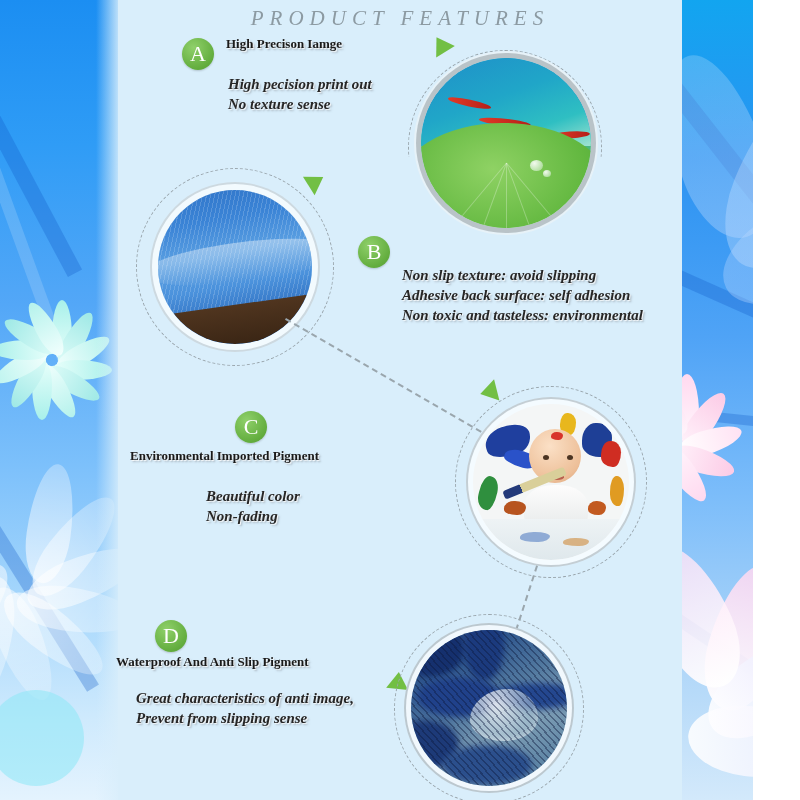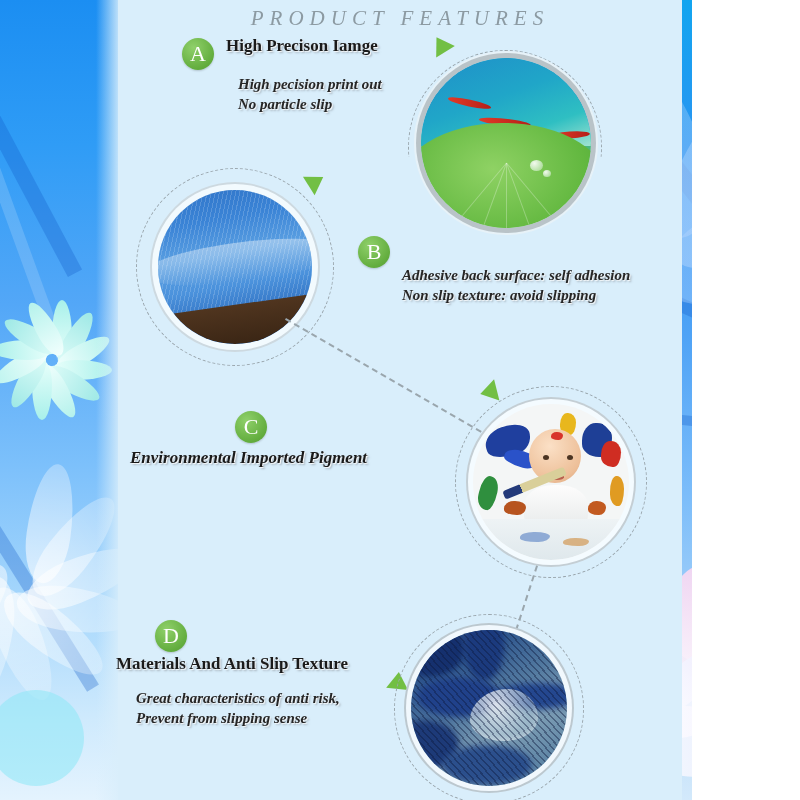--- a/index.html
+++ b/index.html
@@ -1,18 +1,18 @@
 <!DOCTYPE html>
 <html><head>
 <meta charset="utf-8">
 <style>
   html,body{margin:0;padding:0;background:#ffffff;}
   body{width:800px;height:800px;overflow:hidden;font-family:"Liberation Serif",serif;}
 
-  .poster{position:relative;width:692px;height:800px;overflow:hidden;background:#d9eefb;}
+  .poster{position:relative;width:753px;height:800px;overflow:hidden;background:#d9eefb;}
 
   
   .side{position:absolute;top:0;height:800px;width:122px;overflow:hidden;}
   .side-left{left:0;background:linear-gradient(180deg,#1b8ef2 0%,#2f9cf6 18%,#53a7f7 38%,#7cc0fb 58%,#a8d8fc 76%,#cfeafd 90%,#e4f3fe 100%);}
   .side-right{right:0;background:linear-gradient(180deg,#12a5f0 0%,#2b93f2 20%,#4fa3f6 42%,#7cbdfa 62%,#a9d3f8 80%,#d3e9fb 100%);}
 
   .band{position:absolute;background:rgba(255,255,255,.16);transform-origin:0 0;}
   .band.dark{background:rgba(18,88,200,.30);}
 
   .fade-in-left{position:absolute;top:0;right:0;width:26px;height:800px;
@@ -34,21 +34,21 @@
     letter-spacing:6px;color:#8c9aa2;font-weight:400;}
 
   
   .badge{position:absolute;width:32px;height:32px;border-radius:50%;
     background:radial-gradient(circle at 36% 30%,#8fd06a,#63ad3e 70%,#559a35);
     color:#ffffff;font-family:"Liberation Serif",serif;font-size:22px;
     line-height:32px;text-align:center;font-weight:400;
     box-shadow:0 1px 2px rgba(0,0,0,.18);}
 
   
-  .heading{position:absolute;font-family:"Liberation Serif",serif;font-size:17px;
+  .heading{position:absolute;font-family:"Liberation Serif",serif;font-size:13px;
     font-weight:bold;color:#1a1a1a;white-space:nowrap;
     text-shadow:1px 1px 1px rgba(255,255,255,.95),2px 2px 2px rgba(120,130,140,.55);}
   .bullets{position:absolute;font-family:"Liberation Serif",serif;font-size:15px;
     font-style:italic;font-weight:bold;color:#262626;line-height:20px;white-space:nowrap;
     text-shadow:1px 1px 1px rgba(255,255,255,.9),2px 2px 2px rgba(120,130,140,.5);}
 
   
   .photo{position:absolute;border-radius:50%;overflow:hidden;background:#cfe2ee;}
   .photo .inner{position:absolute;inset:0;border-radius:50%;overflow:hidden;}
 
@@ -179,23 +179,23 @@
 
     <div class="fade-in-right"></div>
   </div>
 
   <div class="panel">
 
     <div class="title">PRODUCT FEATURES</div>
 
     <div class="badge" style="left:64px;top:38px;">A</div>
     <div class="heading" style="left:108px;top:36px;">High Precison Iamge</div>
-    <div class="bullets" style="left:110px;top:74px;margin-left:10px;">
+    <div class="bullets" style="left:110px;top:74px;">
       <div>High pecision print out</div>
-      <div>No particle slip</div>
+      <div>No texture sense</div>
     </div>
 
     <div class="dashring" style="left:290px;top:50px;width:192px;height:192px;clip-path:polygon(0 0,100% 0,100% 55%,0 55%);"></div>
     <div class="arrow" style="left:312px;top:36px;border-left:11px solid transparent;border-right:11px solid transparent;border-bottom:17px solid #72bf44;transform:rotate(-32deg);"></div>
 
     <div class="photo pA" style="left:303px;top:58px;width:170px;height:170px;box-shadow:0 0 0 5px #b9c3c8,0 0 0 7px #e7f2f8;">
       <div class="inner">
         <div class="water"></div>
         <div class="koi" style="left:16%;top:22%;width:44px;transform:rotate(12deg);"></div>
         <div class="koi" style="left:34%;top:34%;width:52px;transform:rotate(6deg);"></div>
@@ -217,28 +217,33 @@
     <div class="photo pB" style="left:40px;top:190px;width:154px;height:154px;box-shadow:0 0 0 6px #f2fafe,0 0 0 8px #cdd9e0;">
       <div class="inner">
         <div class="weave"></div>
         <div class="sheen"></div>
         <div class="floor"></div>
       </div>
     </div>
 
     <div class="badge" style="left:240px;top:236px;">B</div>
     <div class="bullets" style="left:284px;top:265px;">
+      <div>Non slip texture: avoid slipping</div>
       <div>Adhesive back surface: self adhesion</div>
-      <div>Non slip texture: avoid slipping</div>
+      <div>Non toxic and tasteless: environmental</div>
     </div>
 
     <div class="dashline" style="left:168px;top:318px;width:246px;transform:rotate(30deg);"></div>
 
     <div class="badge" style="left:117px;top:411px;">C</div>
-    <div class="heading" style="left:12px;top:448px;font-style:italic;">Environmental Imported Pigment</div>
+    <div class="heading" style="left:12px;top:448px;">Environmental Imported Pigment</div>
+    <div class="bullets" style="left:88px;top:486px;">
+      <div>Beautiful color</div>
+      <div>Non-fading</div>
+    </div>
 
     <div class="dashring" style="left:337px;top:386px;width:190px;height:190px;"></div>
     <div class="arrow" style="left:362px;top:381px;border-top:11px solid transparent;border-bottom:11px solid transparent;border-right:17px solid #72bf44;transform:rotate(-14deg);"></div>
 
     <div class="photo pC" style="left:355px;top:404px;width:156px;height:156px;box-shadow:0 0 0 5px #f4fbff,0 0 0 7px #c4ced4;">
       <div class="inner">
         <div class="splat" style="left:8%;top:14%;width:46px;height:30px;background:#1f3f9e;transform:rotate(-18deg);"></div>
         <div class="splat" style="left:20%;top:30%;width:34px;height:16px;background:#2a52c9;transform:rotate(16deg);"></div>
         <div class="splat" style="left:70%;top:12%;width:30px;height:34px;background:#1e3f96;"></div>
         <div class="splat" style="left:82%;top:24%;width:20px;height:26px;background:#cf2d22;"></div>
@@ -257,23 +262,23 @@
         <div class="floorpaper"></div>
         <div class="splat" style="left:30%;top:82%;width:30px;height:10px;background:#6a8fc9;opacity:.7;"></div>
         <div class="splat" style="left:58%;top:86%;width:26px;height:8px;background:#cf8b3a;opacity:.6;"></div>
       </div>
     </div>
 
     <div class="dashline" style="left:420px;top:566px;width:130px;transform:rotate(108deg);"></div>
     <div class="arrow" style="left:269px;top:672px;border-left:11px solid transparent;border-right:11px solid transparent;border-bottom:17px solid #72bf44;transform:rotate(6deg);"></div>
 
     <div class="badge" style="left:37px;top:620px;">D</div>
-    <div class="heading" style="left:-2px;top:654px;">Materials And Anti Slip Texture</div>
+    <div class="heading" style="left:-2px;top:654px;">Waterproof And Anti Slip Pigment</div>
     <div class="bullets" style="left:18px;top:688px;">
-      <div>Great characteristics of anti risk,</div>
+      <div>Great characteristics of anti image,</div>
       <div>Prevent from slipping sense</div>
     </div>
 
     <div class="dashring" style="left:276px;top:614px;width:188px;height:188px;"></div>
 
     <div class="photo pD" style="left:293px;top:630px;width:156px;height:156px;box-shadow:0 0 0 5px #f1f8fd,0 0 0 7px #bcc8cf;">
       <div class="inner">
         <div class="marble" style="left:-10%;top:-6%;width:70px;height:56px;background:#15306e;"></div>
         <div class="marble" style="left:34%;top:-12%;width:40px;height:70px;background:#1b3a7d;"></div>
         <div class="marble" style="left:4%;top:30%;width:84px;height:40px;background:#20418a;"></div>

